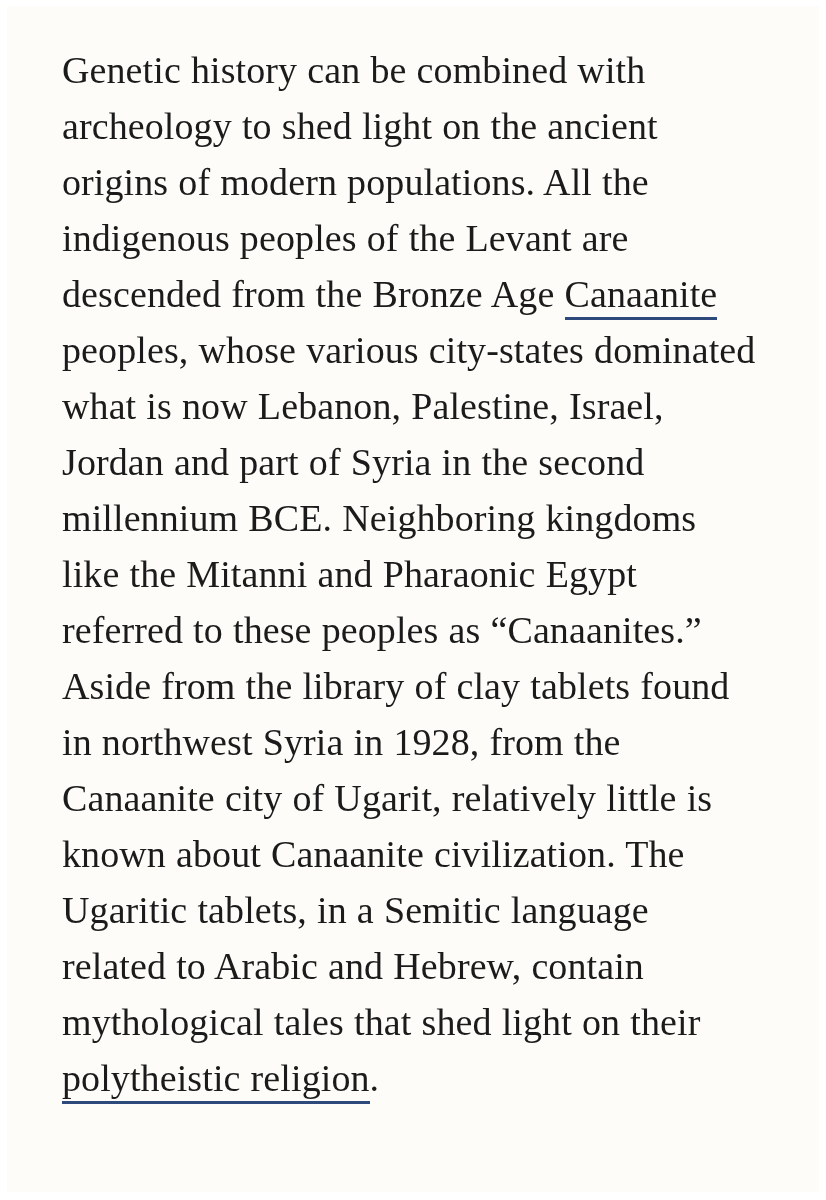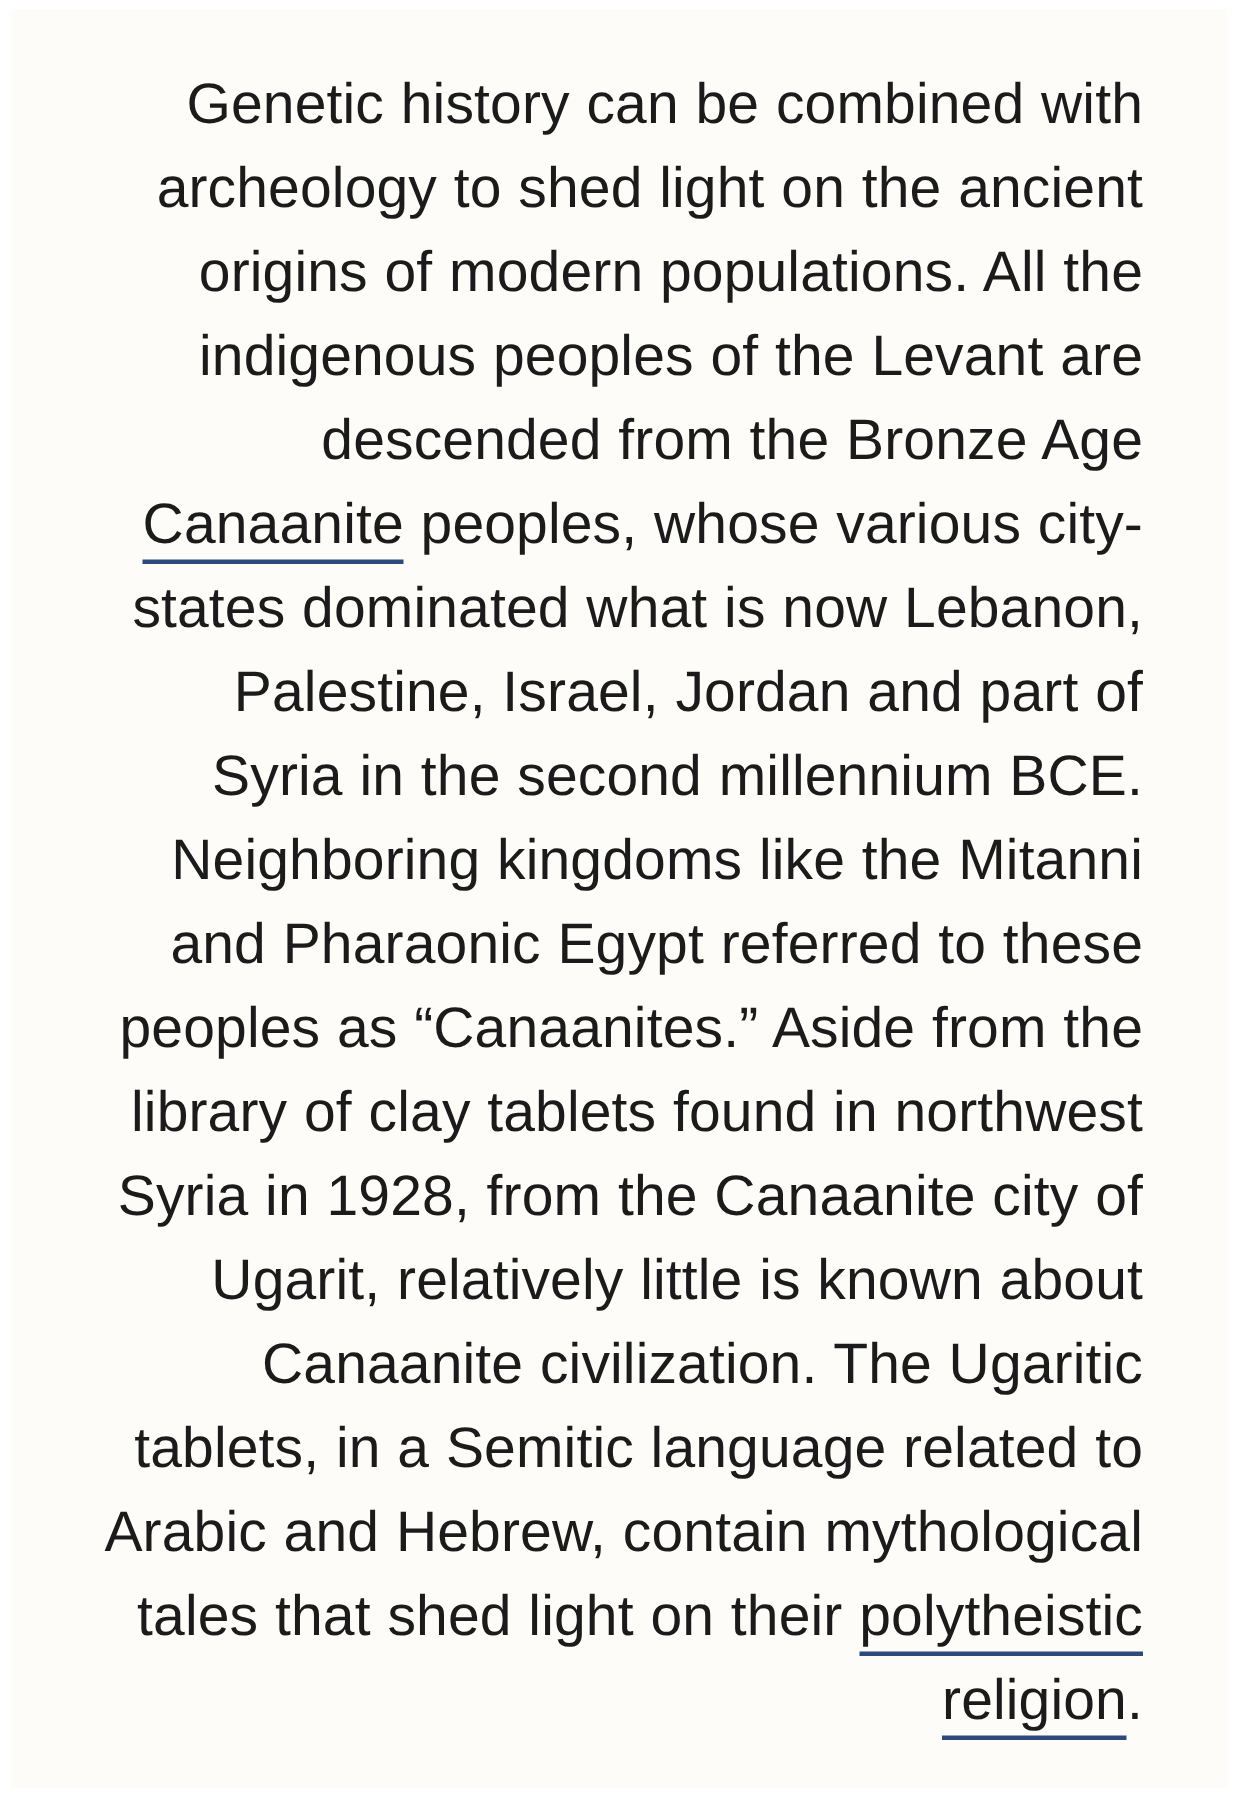--- a/index.html
+++ b/index.html
@@ -45,26 +45,26 @@
     background: #ffffff;
   }
   .article {
     position: absolute;
     left: 62px;
     top: 42px;
     width: 700px;
   }
   .body-paragraph {
     margin: 0;
-    font-family: Liberation Sans, sans-serif;
+    font-family: Liberation Serif, serif;
     font-size: 38px;
     line-height: 56px;
     color: #1b1b1b;
     letter-spacing: 0.1px;
-    text-align: right;
+    text-align: left;
     word-spacing: 0.5px;
   }
   .link {
     color: #1b1b1b;
     text-decoration: none;
     border-bottom: 3px solid #2e4a7d;
     padding-bottom: 2px;
   }
 </style>
 </head>

